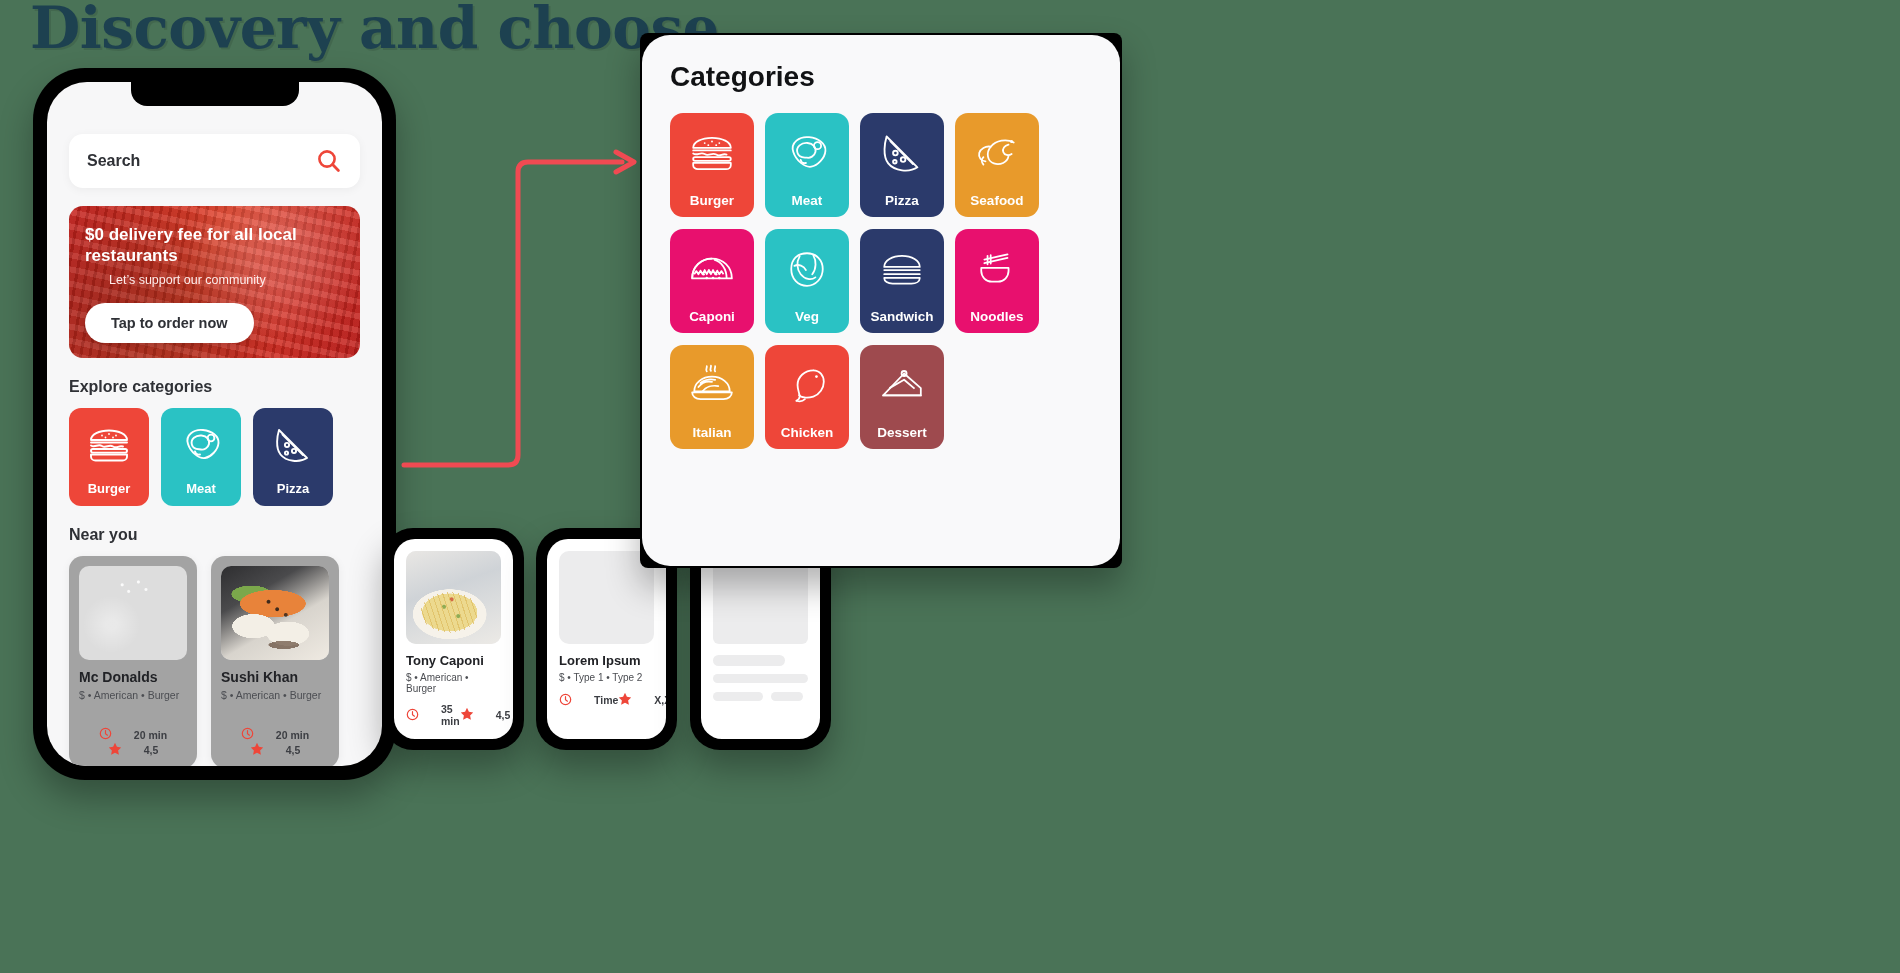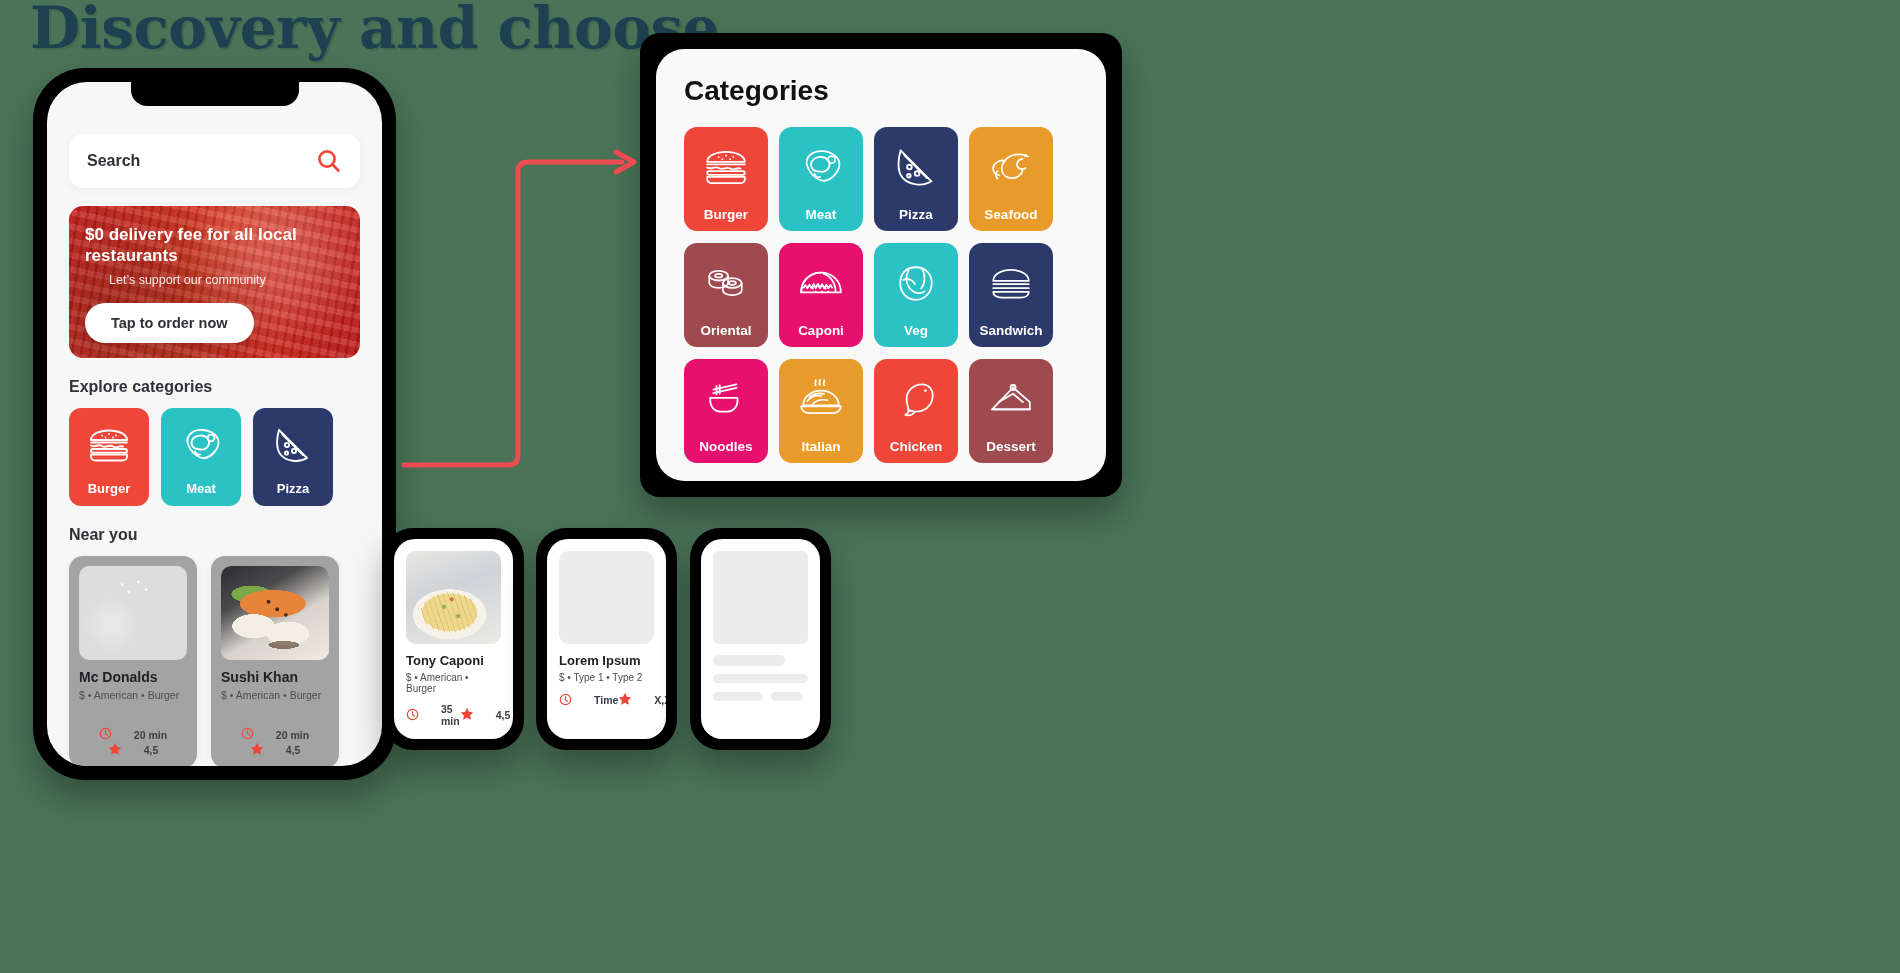--- a/index.html
+++ b/index.html
@@ -195,22 +195,22 @@
   .mini-card { background:#fff; width:100%; height:100%; padding: 12px; }
   .mini-thumb { width: 95px; height: 93px; border-radius: 10px; overflow:hidden; position:relative; background:#ececed; }
   .mini-name { font-size: 13px; font-weight: bold; color: #212226; margin-top: 9px; }
   .mini-meta { font-size: 10px; color: #4b4d52; margin-top: 4px; }
   .mini-stats { display:flex; align-items:center; justify-content:space-between; margin-top: 9px; }
   .skel { background:#ececed; border-radius: 6px; }
 
   
   #cat-panel {
     position: absolute; left: 640px; top: 33px;
-    width: 482px; height: 464px;
-    background: #000; border-radius: 20px; padding: 16px;
+    width: 482px; height: 535px;
+    background: #000; border-radius: 8px; padding: 2px;
     box-shadow: 0 18px 34px rgba(0,0,0,0.30);
   }
   #cat-panel .panel-screen {
     width: 100%; height: 100%;
     background: #f9f9fa; border-radius: 28px;
     padding: 26px 28px;
   }
   .panel-title { font-size: 28px; font-weight: bold; color: #111214; margin-bottom: 20px; }
   .cat-grid { display: grid; grid-template-columns: repeat(4, 84px); gap: 12px 11px; }
   .grid-tile {
@@ -488,33 +488,20 @@
               <path d="M38 9c-7-4-17-2-22 4s-3 14 3 16 13-1 14-7" stroke-linejoin="round"></path>
               <path d="M16 13c-5-1-10 2-11 6s2 8 6 8" stroke-linejoin="round"></path>
               <path d="M33 11c-4 1-6 4-5 7s5 4 8 2"></path>
               <circle cx="36" cy="8" r="1.5" fill="#fff" stroke="none"></circle>
               <path d="M9 23c-2 2-2 5 0 7"></path>
             </svg>
           </span>
           <span class="tile-label">Seafood</span>
         </div>
 
-        <div class="grid-tile" style="background:#9E4A4E">
-          <span class="tile-icon">
-            <svg width="46" height="40" viewBox="0 0 44 38" fill="none" stroke="#fff" stroke-width="1.7">
-              <ellipse cx="15" cy="12" rx="9" ry="4.6"></ellipse>
-              <path d="M6 12v7c0 2.6 4 4.6 9 4.6s9-2 9-4.6v-7" stroke-linejoin="round"></path>
-              <ellipse cx="15" cy="12" rx="3.4" ry="1.7"></ellipse>
-              <ellipse cx="28" cy="19" rx="9" ry="4.6"></ellipse>
-              <path d="M19 19v7c0 2.6 4 4.6 9 4.6s9-2 9-4.6v-7" stroke-linejoin="round"></path>
-              <ellipse cx="28" cy="19" rx="3.4" ry="1.7"></ellipse>
-            </svg>
-          </span>
-          <span class="tile-label">Oriental</span>
-        </div>
 
         <div class="grid-tile" style="background:#E8106E">
           <span class="tile-icon">
             <svg width="46" height="40" viewBox="0 0 44 38" fill="none" stroke="#fff" stroke-width="1.7">
               <path d="M3 28c0-11 8.5-19 19-19s19 8 19 19z" stroke-linejoin="round"></path>
               <path d="M3 28c0-11 8.5-19 19-19M5 24l2-3 2 3 2-3.5 2 3.5 2-4 2 4 2-4.2 2 4.2 2-4 2 4 2-3.5 2 3.5 2-3 2 3" stroke-linejoin="round"></path>
               <path d="M36 28c0-9-5-16-12-18" stroke-linejoin="round"></path>
               <circle cx="14" cy="24" r="1.2" fill="#fff" stroke="none"></circle>
                 <circle cx="20" cy="22" r="1.2" fill="#fff" stroke="none"></circle>
               <circle cx="26" cy="24" r="1.2" fill="#fff" stroke="none"></circle>

